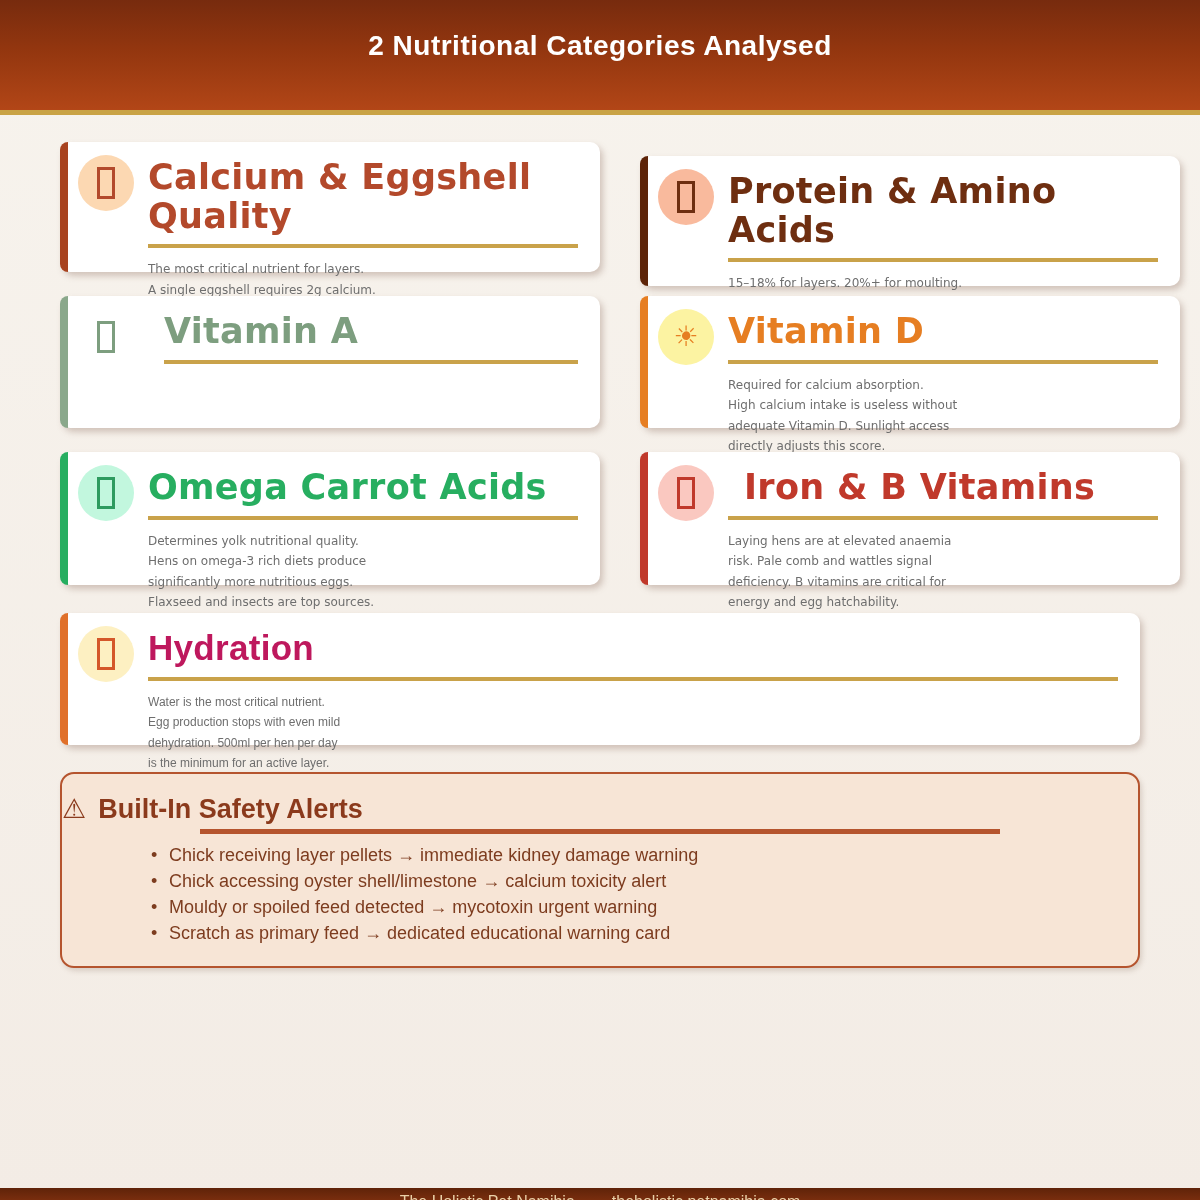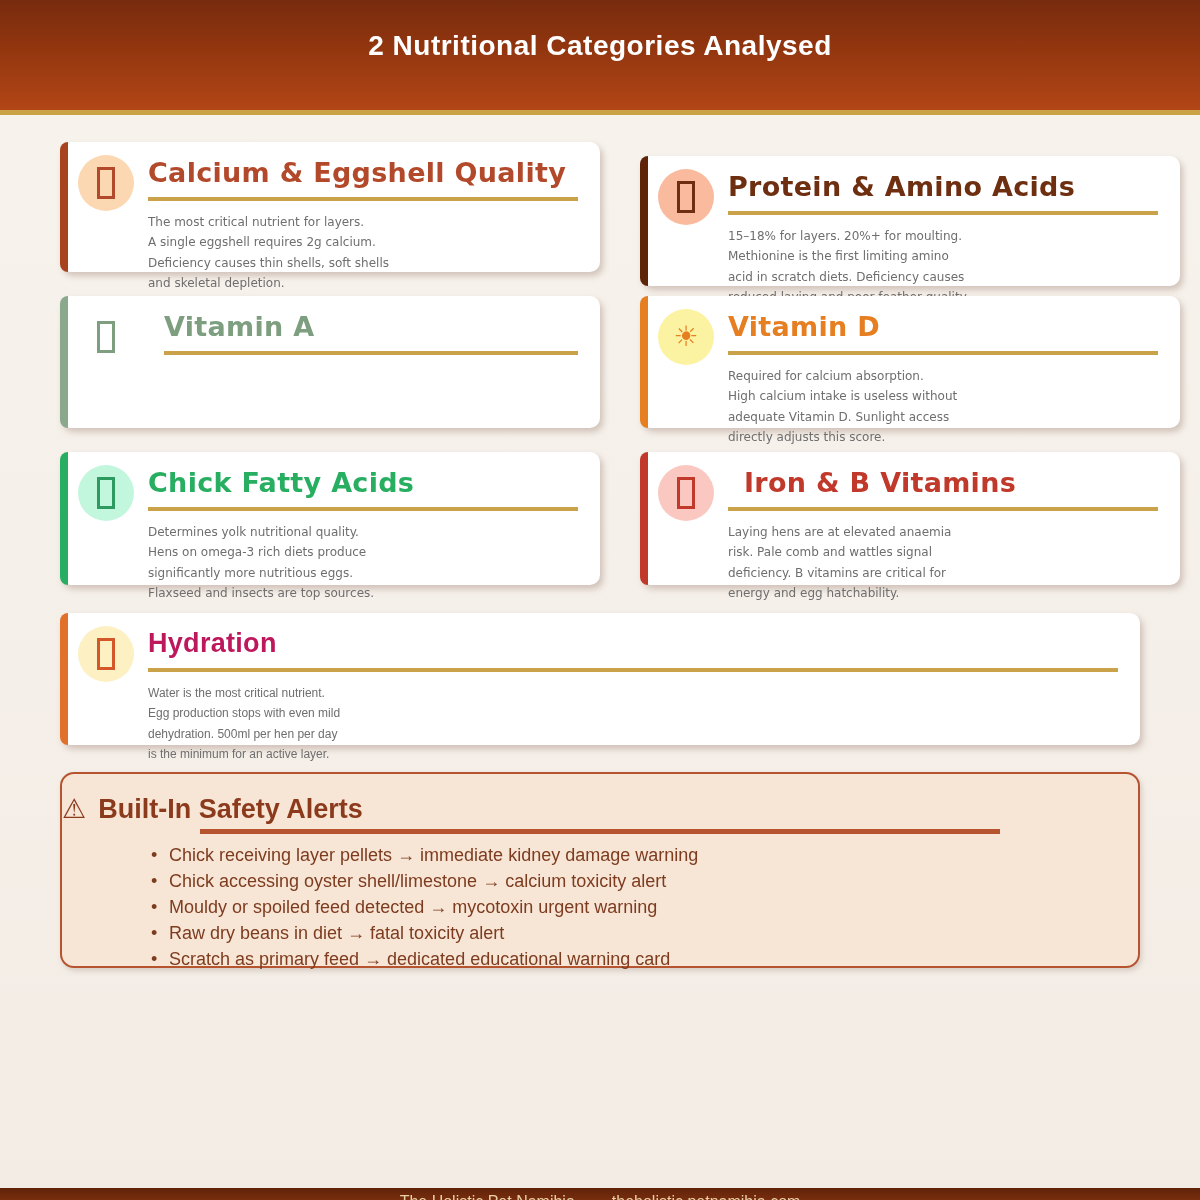--- a/index.html
+++ b/index.html
@@ -29,21 +29,21 @@
   .c7 { left:60px;  top:613px; width:1080px; height:132px; }
 
   .strip { position:absolute; left:0; top:0; bottom:0; width:8px;
            border-radius:10px 0 0 10px; }
   .icon-circle { position:absolute; left:18px; top:13px; width:56px; height:56px;
                  border-radius:50%; display:flex; align-items:center; justify-content:center; }
   .tofu { display:inline-block; width:18px; height:32px; border:3px solid currentColor; }
   .sun-glyph { font-size:28px; line-height:1; }
 
   .content { margin-left:88px; padding:16px 22px 0 0; }
-  .card h2 { font-size:27px; line-height:1.1; font-weight:700; letter-spacing:.3px; }
+  .card h2 { font-size:35px; line-height:1.1; font-weight:700; letter-spacing:.3px; }
   .rule { height:4px; background:#c9a24a; margin-top:9px; }
   .body { margin-top:11px; font-size:12px; line-height:20.5px; color:#6e6e6e;
           white-space:pre-line; }
   .c7 h2, .c7 .body { font-family:"Liberation Sans", sans-serif; }
 
   
   .safety { position:absolute; left:60px; top:772px; width:1080px; height:196px;
             background:#f7e5d6; border:2px solid #b5542e; border-radius:14px;
             box-shadow:2px 3px 5px rgba(140,110,95,.25);
             font-family:"Liberation Sans", sans-serif; }
@@ -126,21 +126,21 @@
 directly adjusts this score.</p>
     </div>
   </section>
 
   <section class="card c5">
     <div class="strip" style="background: rgb(39, 174, 96);"></div>
     <div class="icon-circle" style="background: rgb(194, 247, 222); color: rgb(45, 155, 95);">
       <span class="tofu"></span>
     </div>
     <div class="content">
-      <h2 style="color: rgb(39, 174, 96);">Chick Fatty Acids</h2>
+      <h2 style="color: rgb(39, 174, 96);">Omega Carrot Acids</h2>
       <div class="rule"></div>
       <p class="body">Determines yolk nutritional quality.
 Hens on omega-3 rich diets produce
 significantly more nutritious eggs.
 Flaxseed and insects are top sources.</p>
     </div>
   </section>
 
   <section class="card c6">
     <div class="strip" style="background: rgb(192, 57, 43);"></div>
@@ -174,21 +174,20 @@
 
   <section class="safety">
     <h2 class="safety-title">
       <span class="warn">⚠</span><span>Built-In Safety Alerts</span>
     </h2>
     <div class="safety-rule"></div>
     <ul class="safety-list">
       <li>Chick receiving layer pellets → immediate kidney damage warning</li>
       <li>Chick accessing oyster shell/limestone → calcium toxicity alert</li>
       <li>Mouldy or spoiled feed detected → mycotoxin urgent warning</li>
-      <li>Raw dry beans in diet → fatal toxicity alert</li>
       <li>Scratch as primary feed → dedicated educational warning card</li>
     </ul>
   </section>
 
   <footer class="footer">
     <span>The Holistic Pet Namibia</span>
     <span>theholistic.petnamibia.com</span>
   </footer>
 
 </div>

